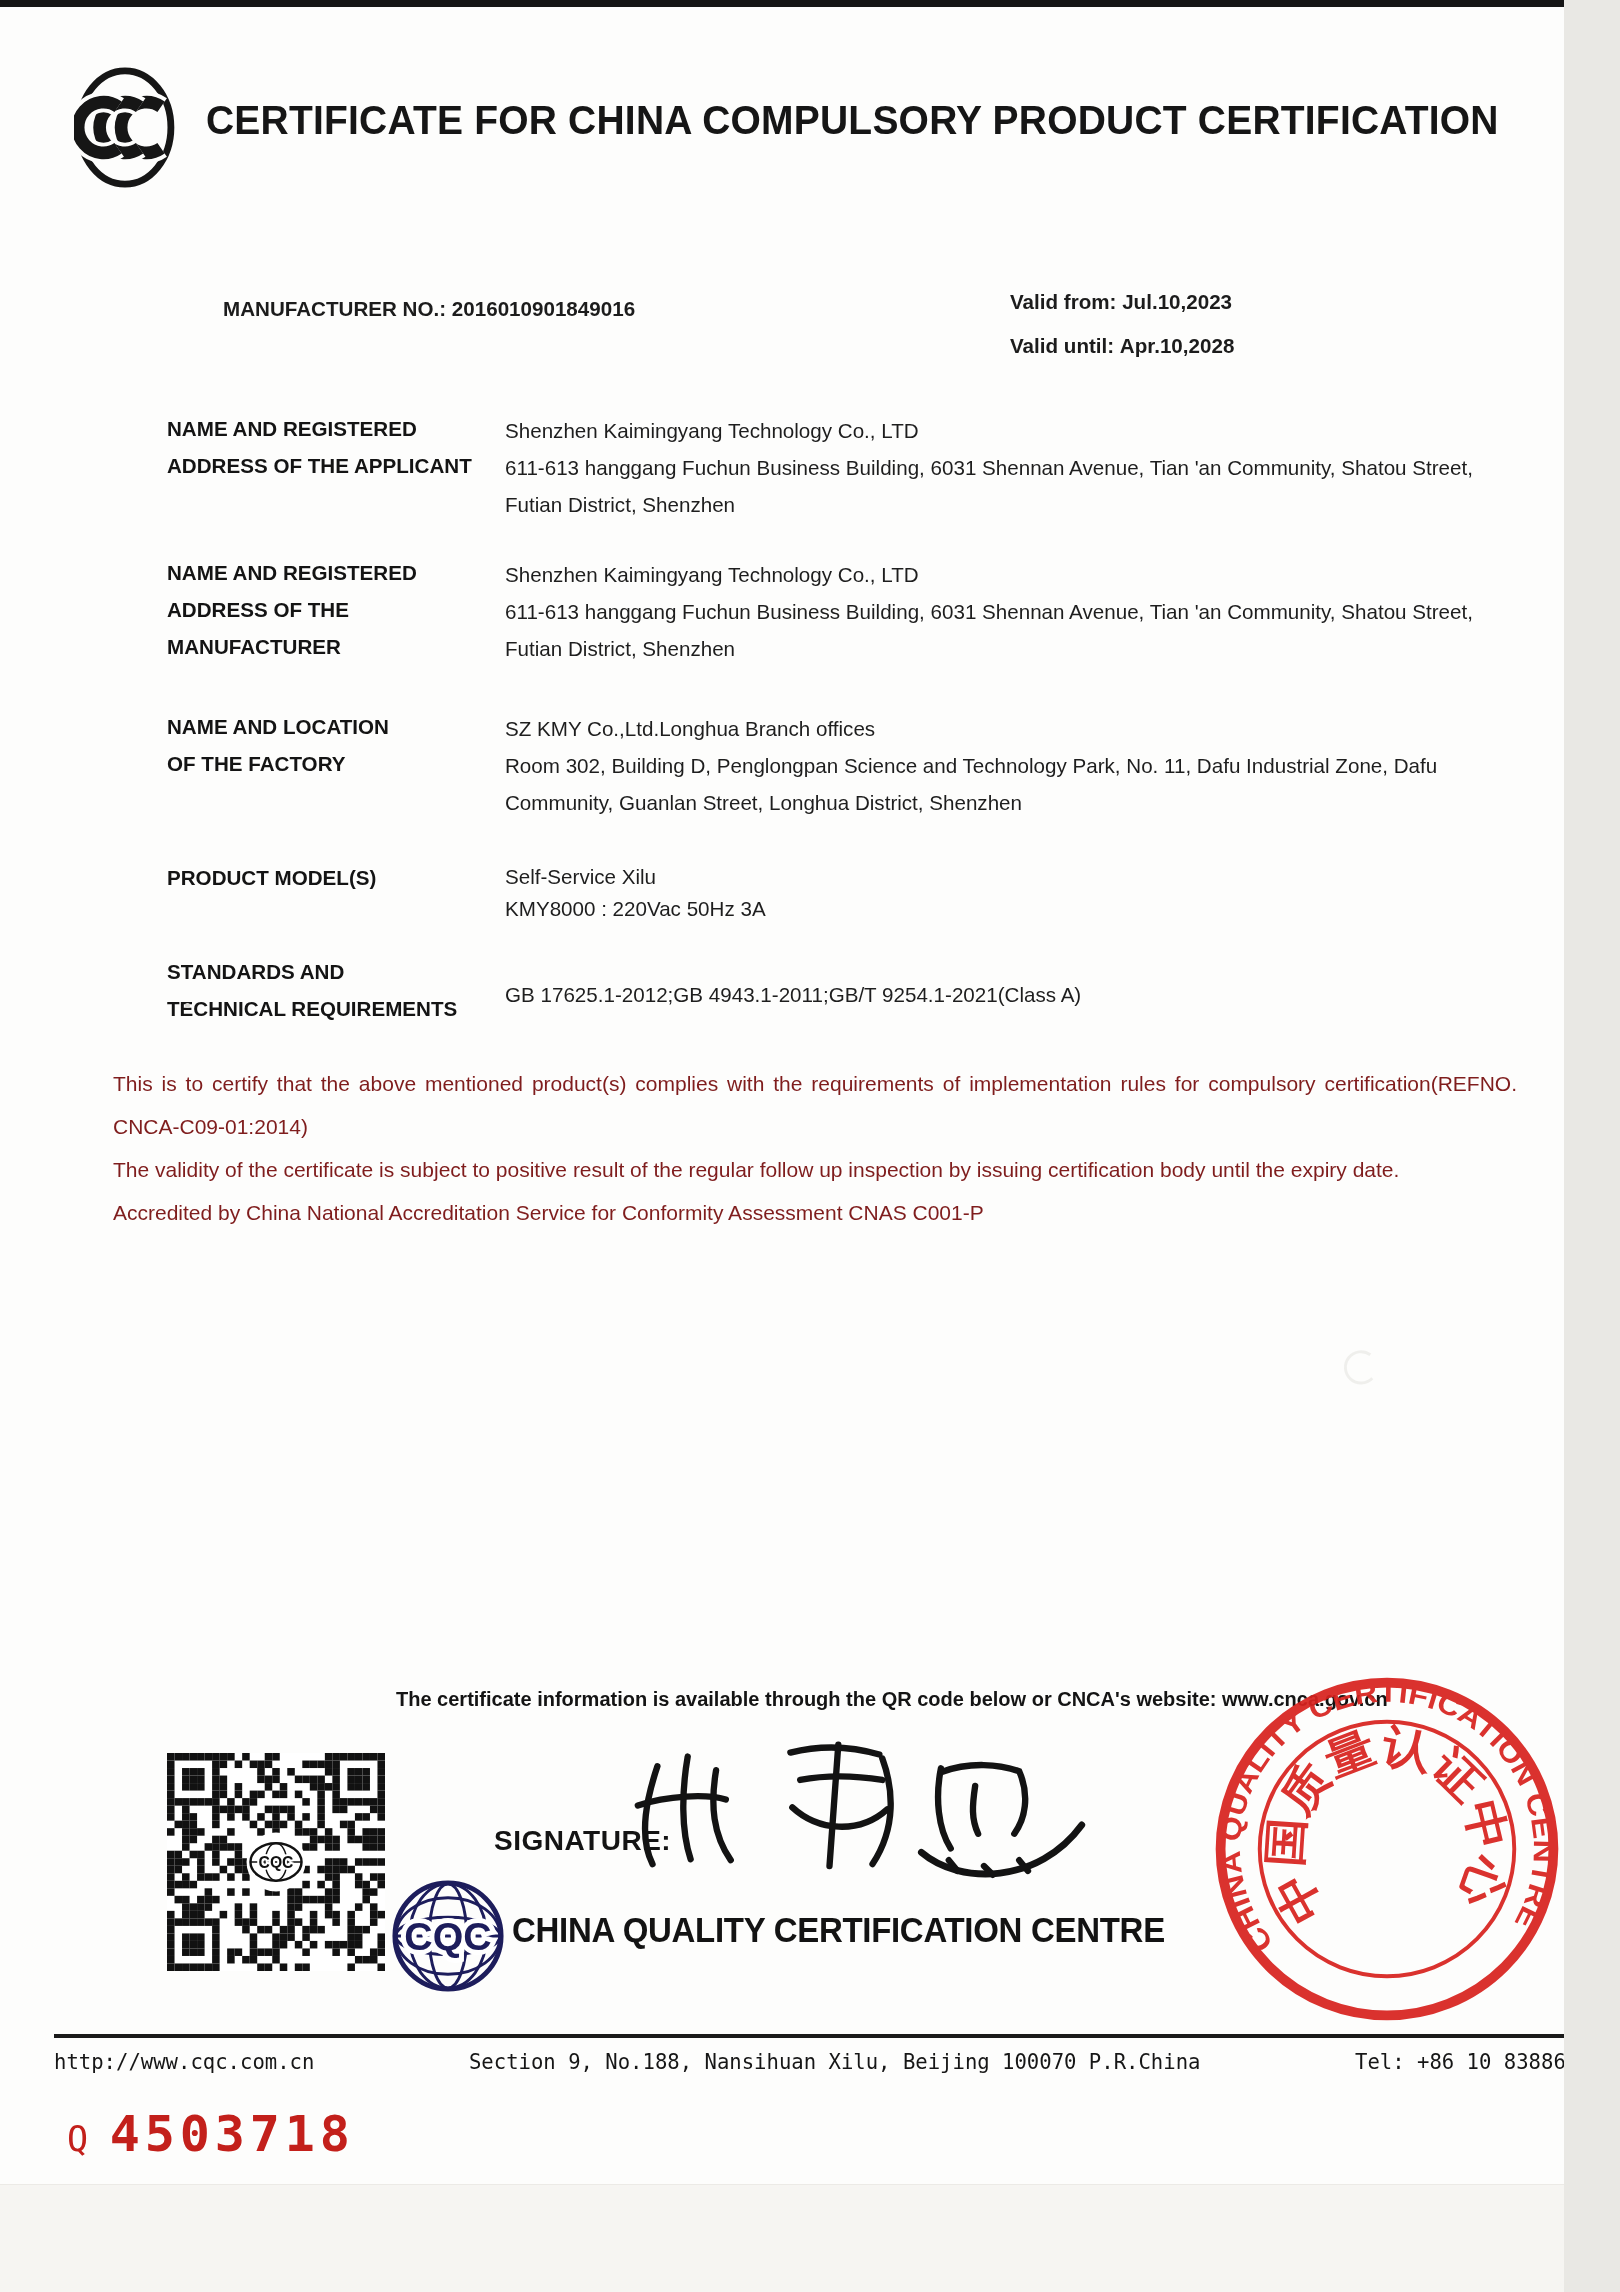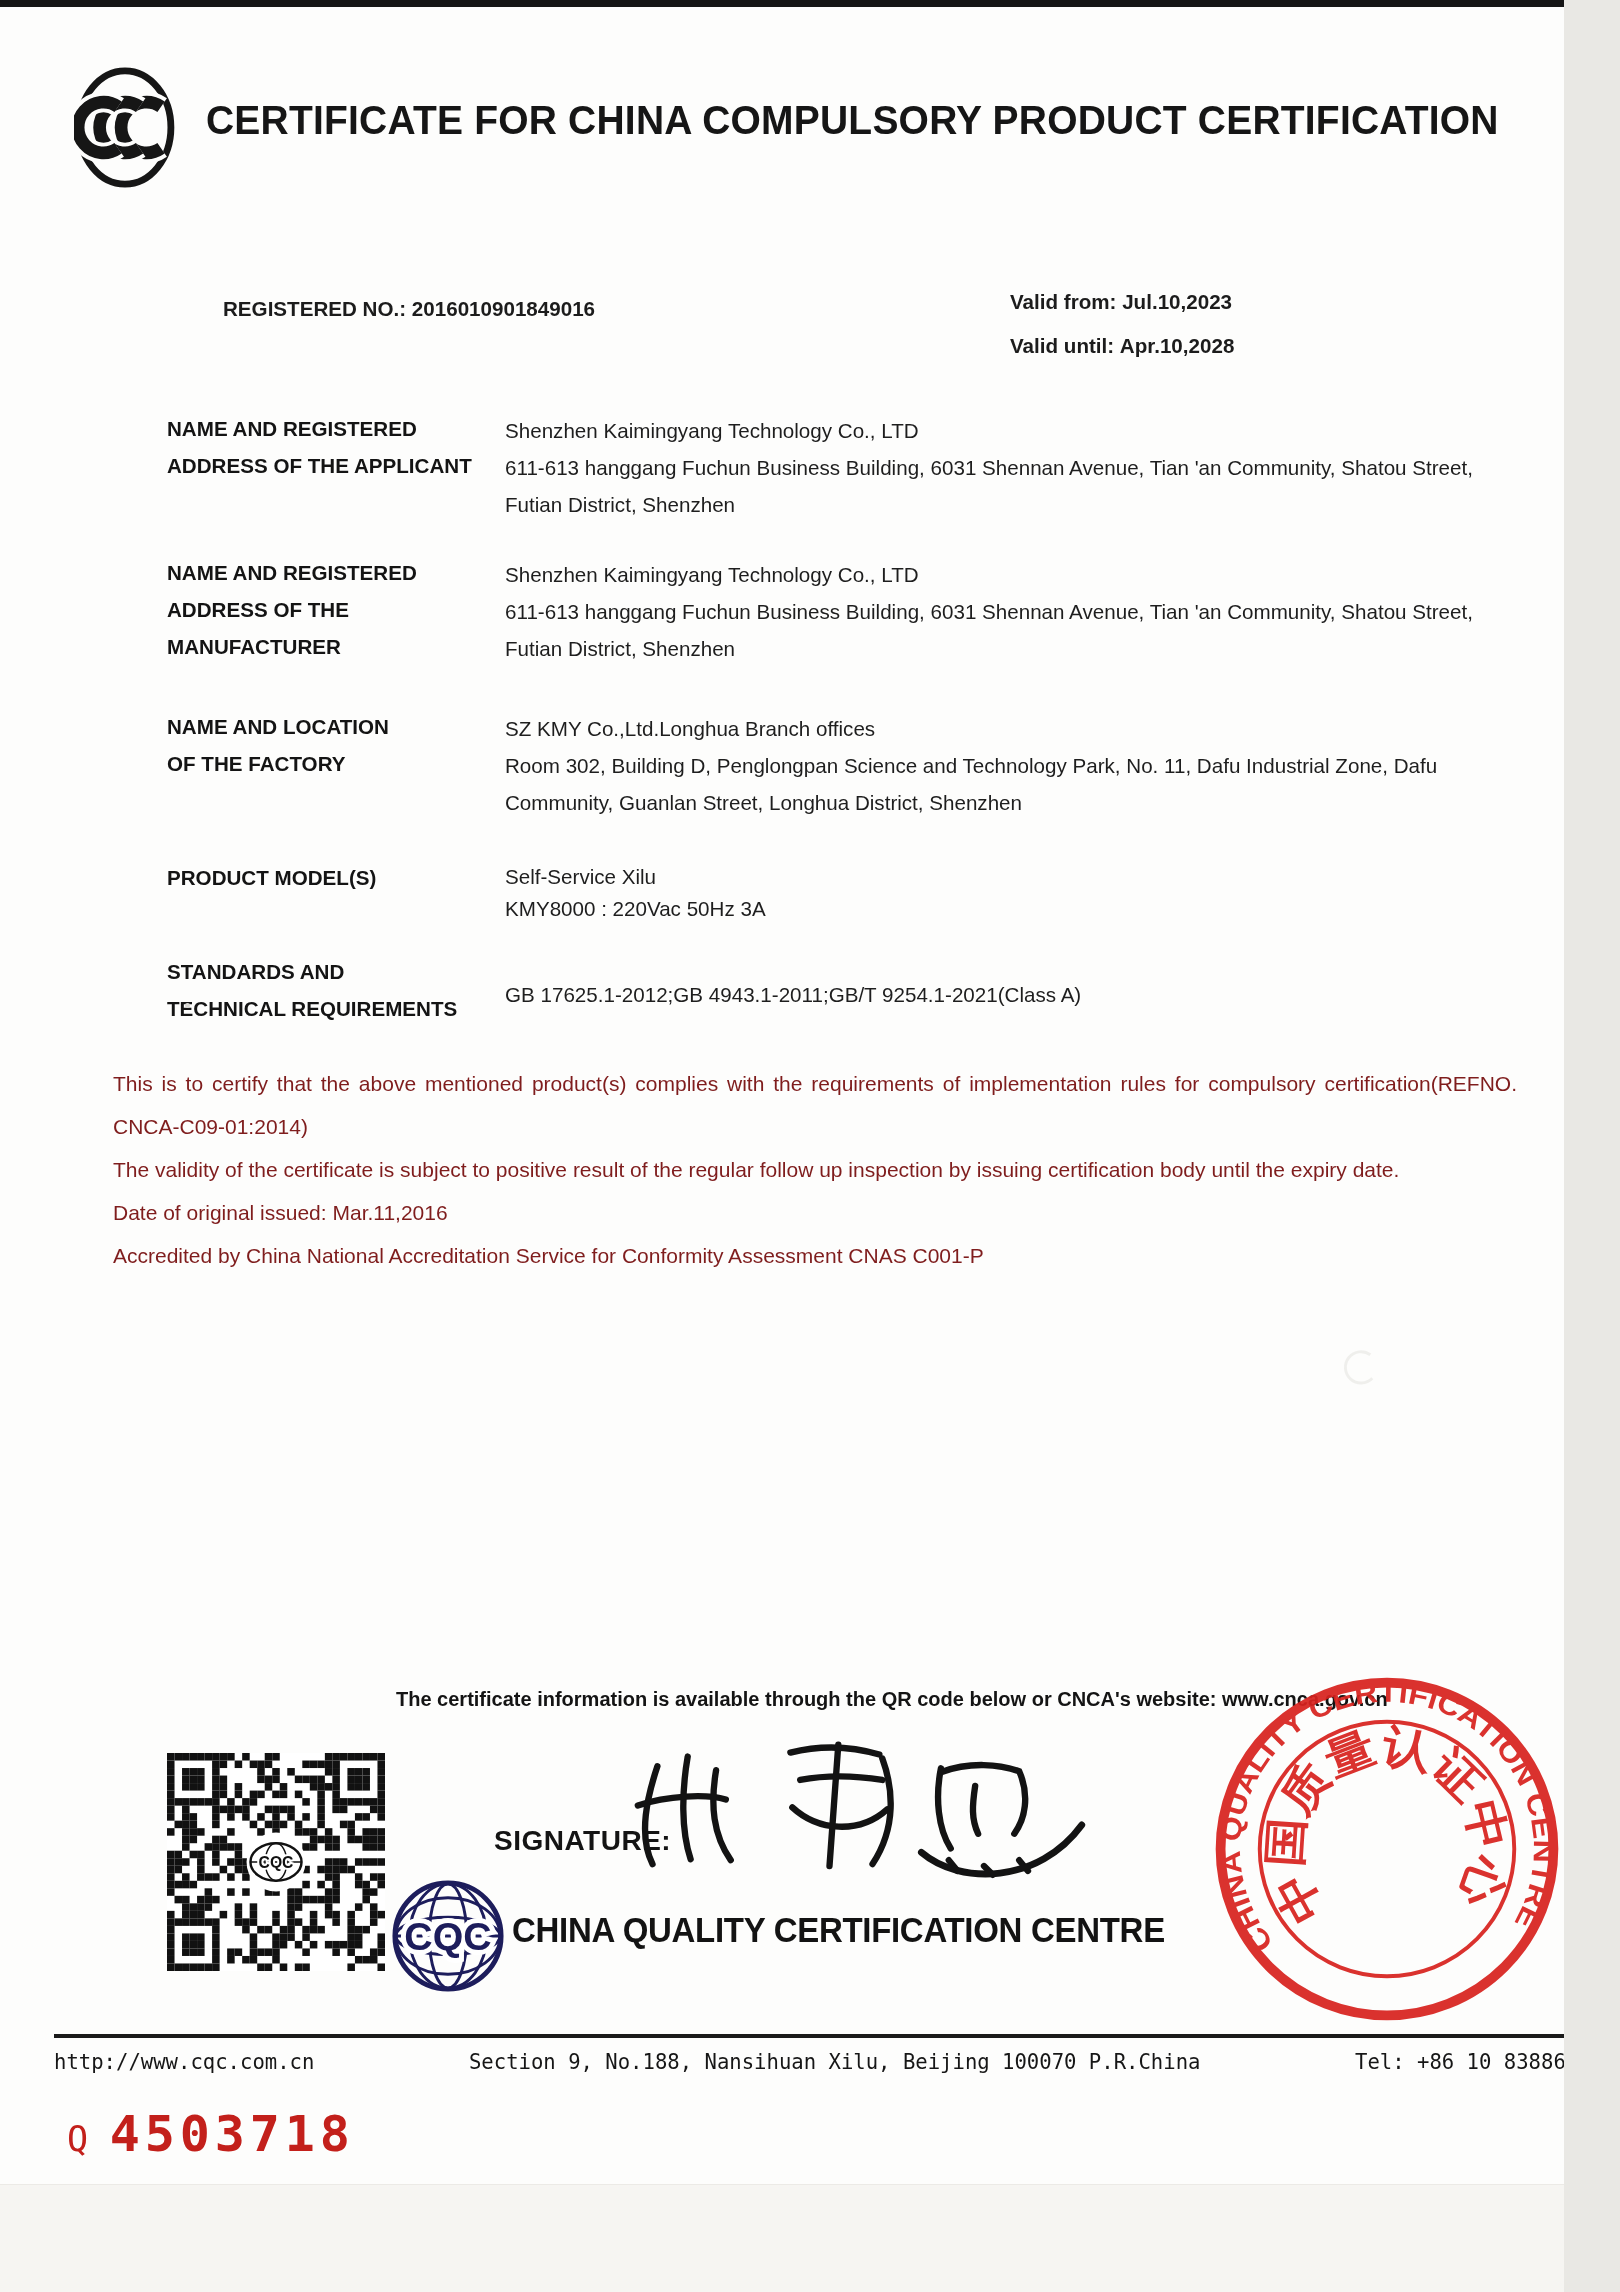--- a/index.html
+++ b/index.html
@@ -79,21 +79,21 @@
       <path d="M 66.9 42.7 A 26 26 0 1 0 66.9 85.3" stroke="#fdfdfc" stroke-width="21"></path>
       <path d="M 66.9 42.7 A 26 26 0 1 0 66.9 85.3" stroke="#161616" stroke-width="13"></path>
       <path d="M 44.9 42.7 A 26 26 0 1 0 44.9 85.3" stroke="#fdfdfc" stroke-width="21"></path>
       <path d="M 44.9 42.7 A 26 26 0 1 0 44.9 85.3" stroke="#161616" stroke-width="13"></path>
     </g>
   </svg>
 
   <div class="page-title">CERTIFICATE FOR CHINA COMPULSORY PRODUCT CERTIFICATION</div>
 
   <div class="meta-certno">
-    <span>REGISTERED NO.:</span>
+    <span>MANUFACTURER NO.:</span>
     <span> </span>
     <span>2016010901849016</span>
   </div>
   <div class="meta-validfrom">
     <b>Valid from:</b>
     <span>Jul.10,2023</span>
   </div>
   <div class="meta-validuntil">
     <b>Valid until:</b>
     <span>Apr.10,2028</span>
@@ -125,21 +125,20 @@
   </div>
   <div class="field-row" style="top:953px">
     <div class="field-label">STANDARDS AND
 TECHNICAL REQUIREMENTS</div>
     <div class="field-value" style="top:23px;">GB 17625.1-2012;GB 4943.1-2011;GB/T 9254.1-2021(Class A)</div>
   </div>
 
   <div class="body-text">
     <p class="justify">This is to certify that the above mentioned product(s) complies with the requirements of implementation rules for compulsory certification(REFNO. CNCA-C09-01:2014)</p>
     <p class="justify">The validity of the certificate is subject to positive result of the regular follow up inspection by issuing certification body until the expiry date.</p>
-    <p>Date of original issued: Mar.11,2016</p>
     <p>Accredited by China National Accreditation Service for Conformity Assessment CNAS C001-P</p>
   </div>
 
   <svg class="artifact" width="45" height="45" viewBox="0 0 46 46">
     <path d="M30 10 A 16 16 0 1 0 32 34" fill="none" stroke="#e3e2de" stroke-width="3"></path>
   </svg>
   <div class="dot-artifact"></div>
 
   <div class="qr-note">The certificate information is available through the QR code below or CNCA's website: www.cnca.gov.cn</div>
 

